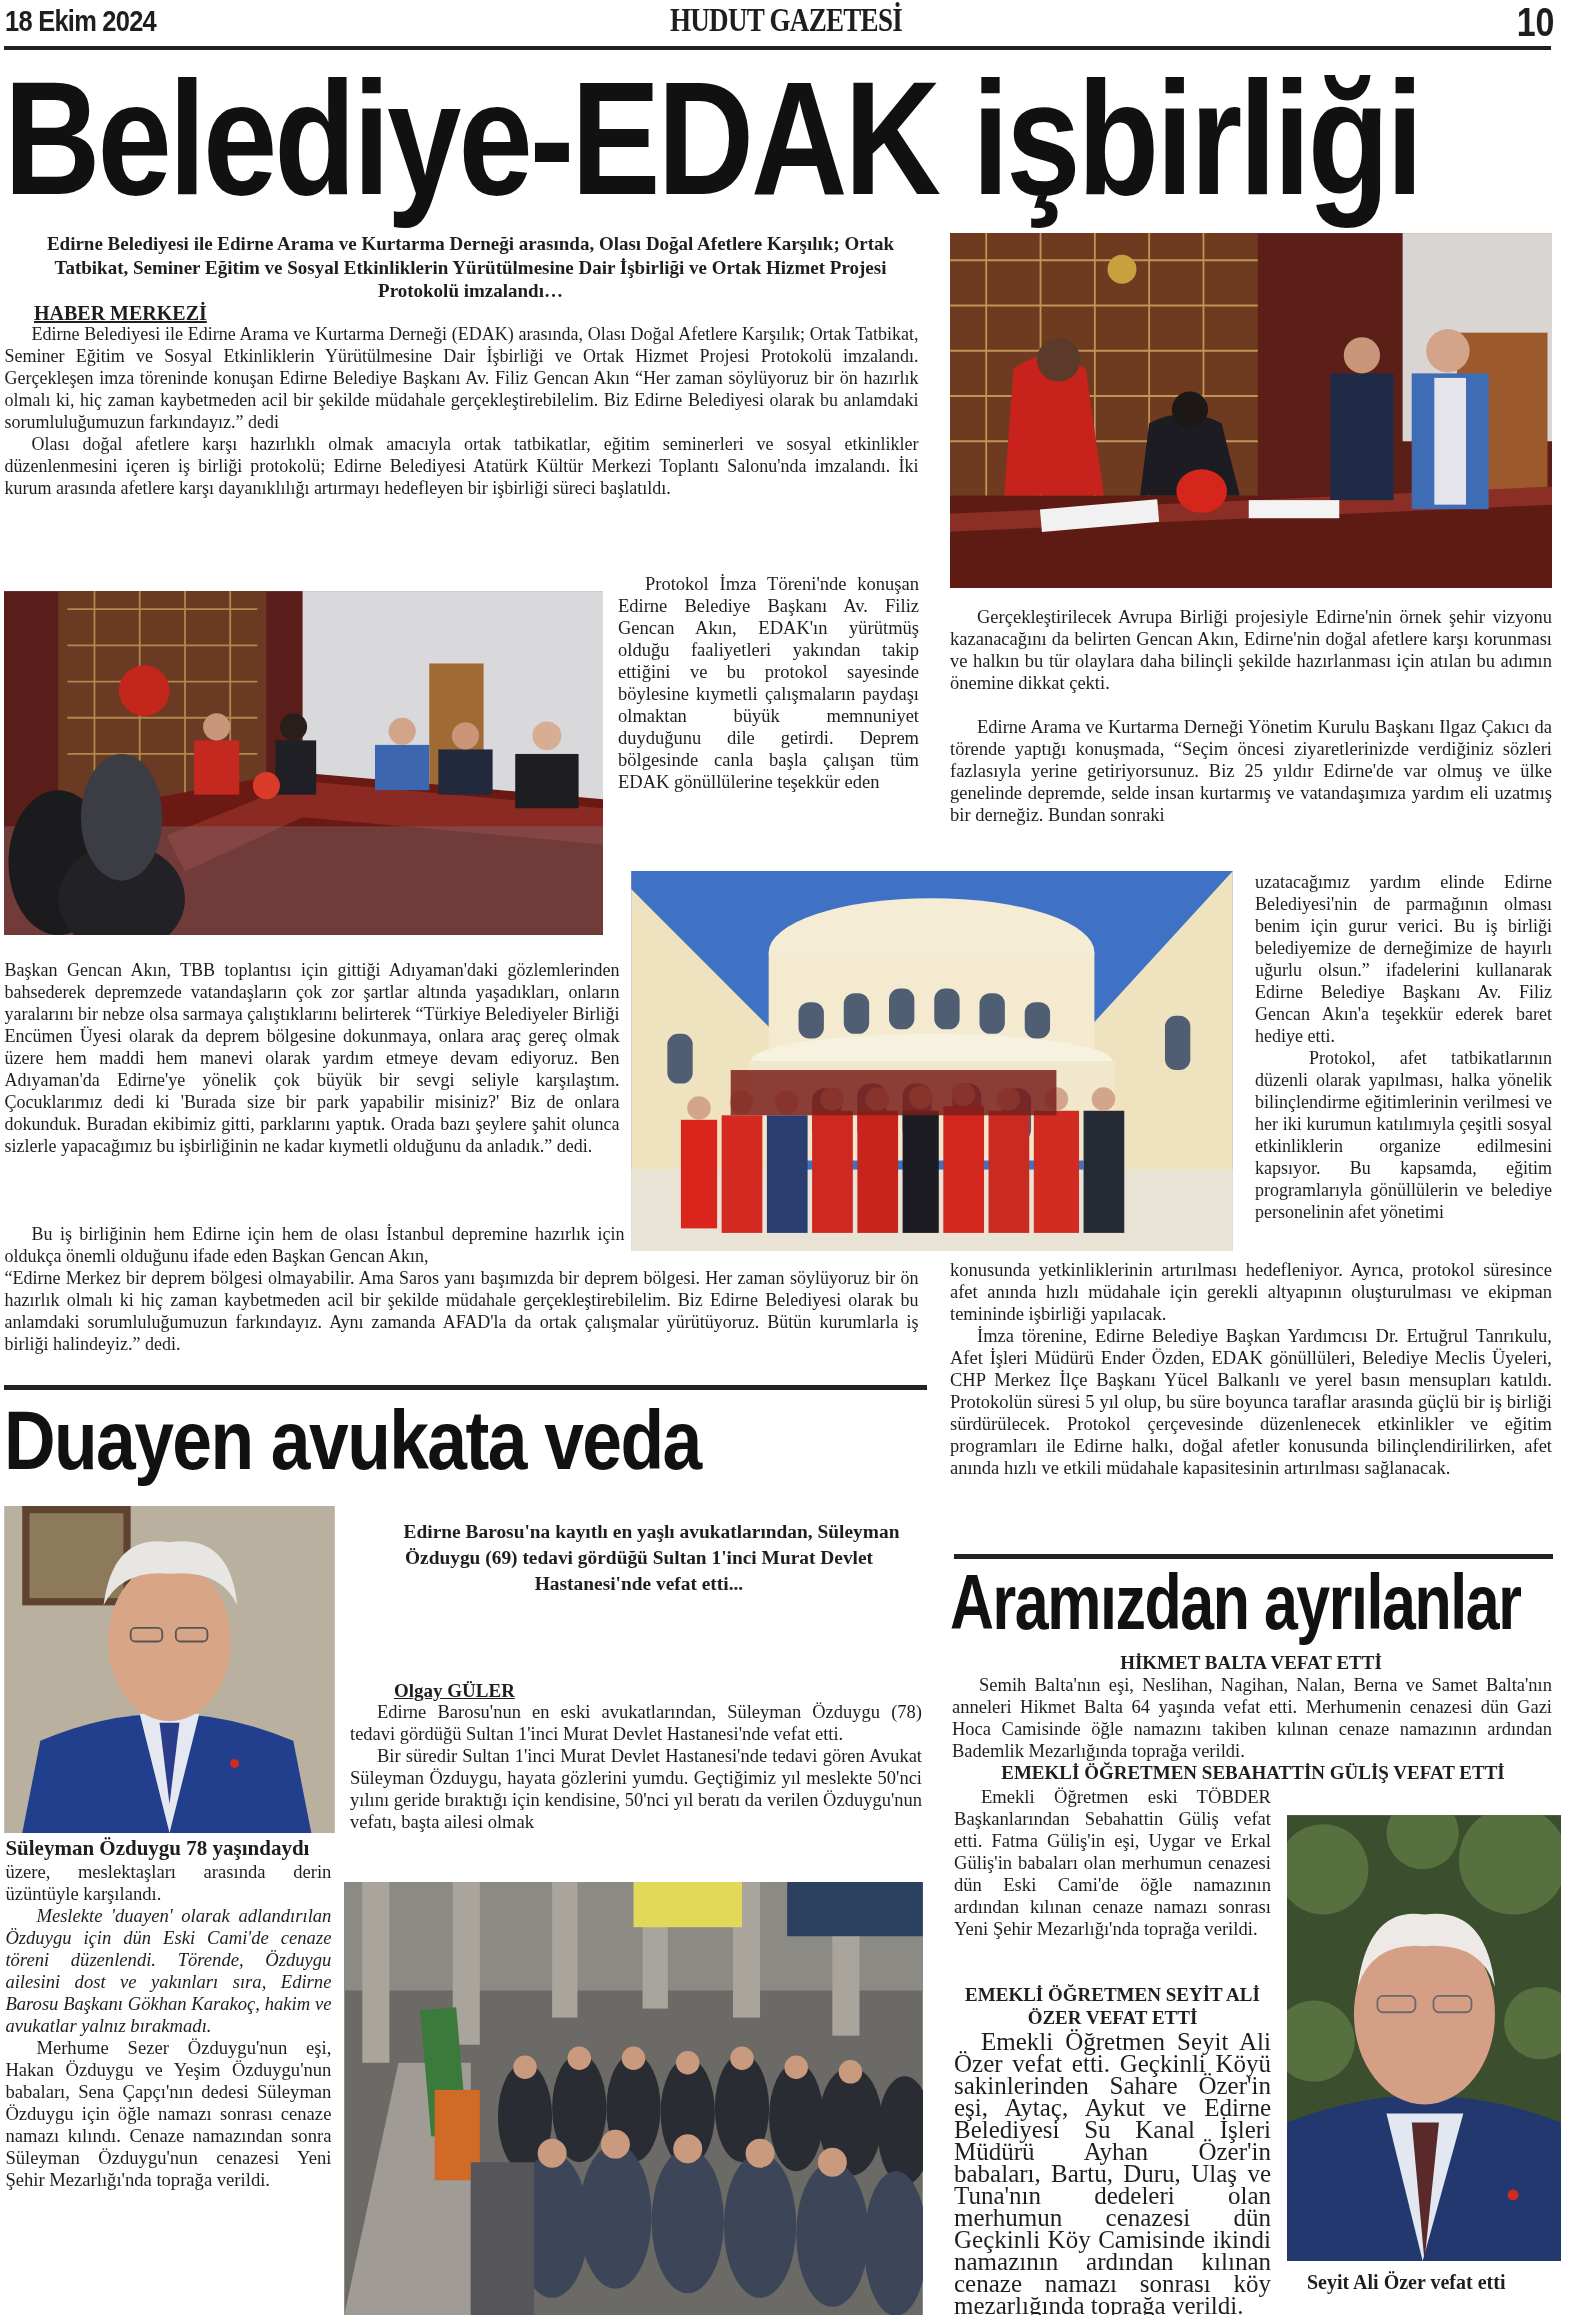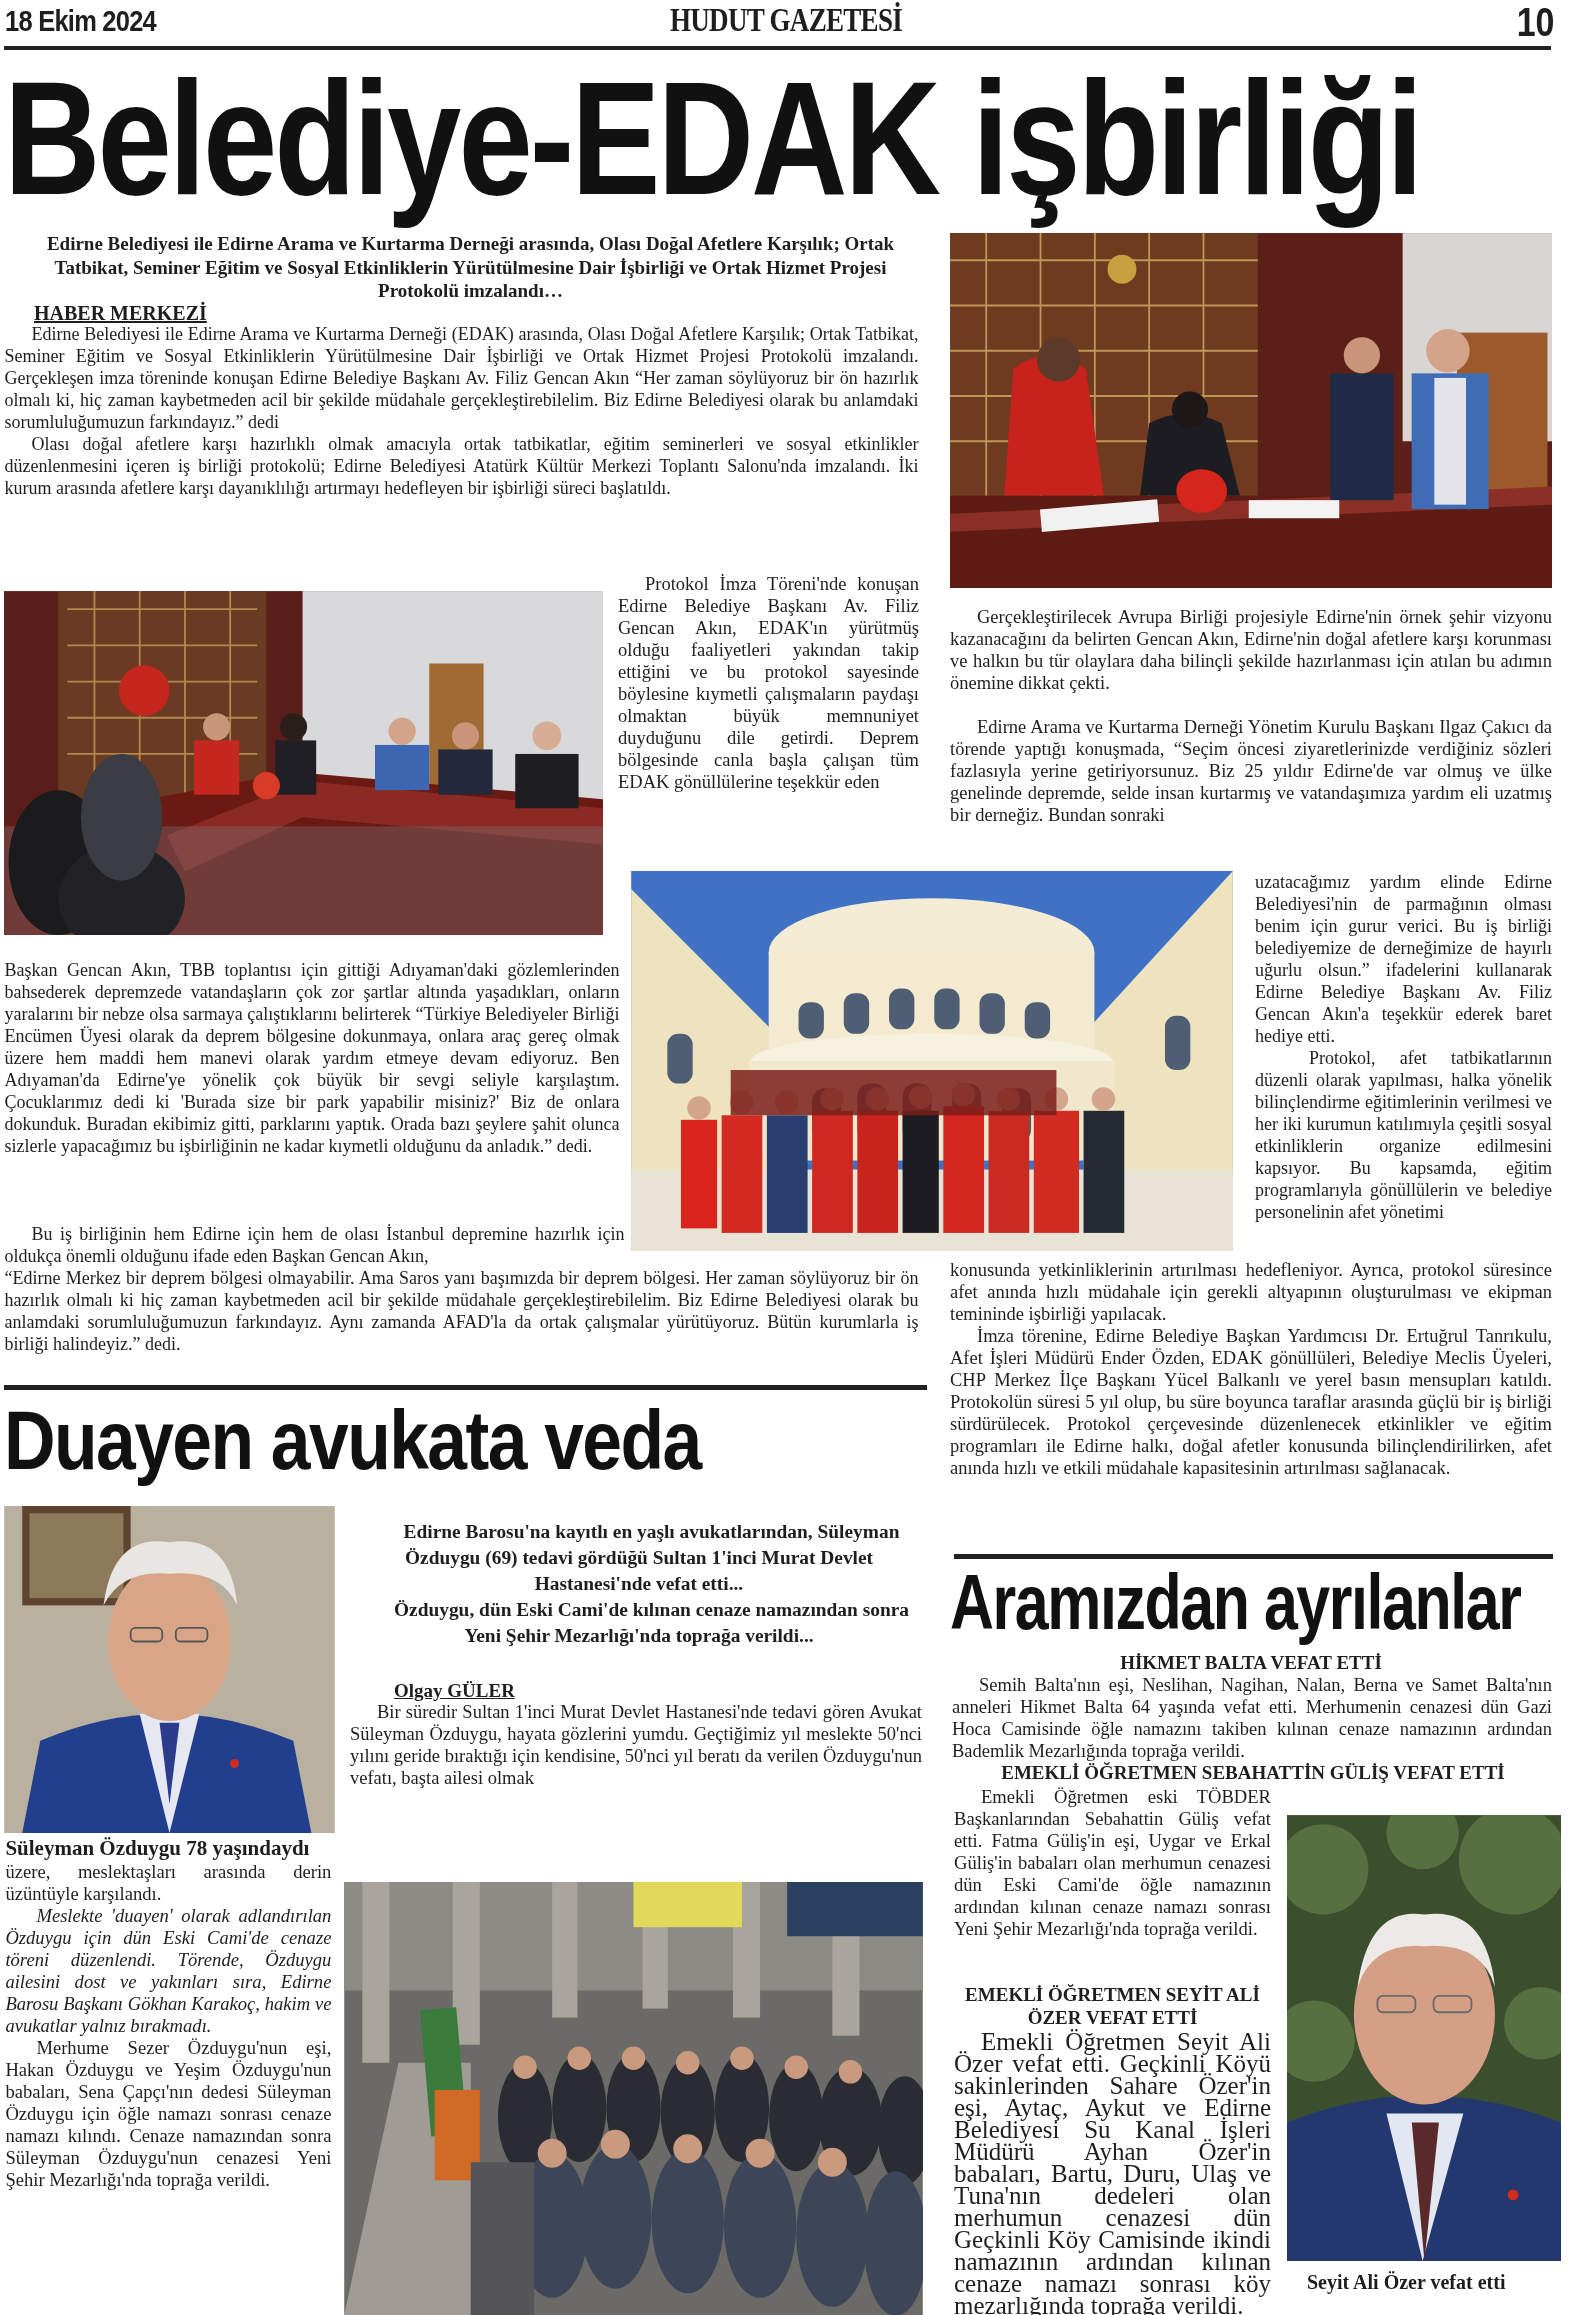--- a/index.html
+++ b/index.html
@@ -200,24 +200,24 @@
 <div class="abs cap" style="left:5.4px;top:1836px;">Süleyman Özduygu 78 yaşındaydı</div>
 
 <div class="abs body" style="left:5.4px;top:1861px;width:326px;font-size:18.6px;line-height:22px;">
   <p class="noind">üzere, meslektaşları arasında derin üzüntüyle karşılandı.</p>
   <p style="text-indent:31px;font-style:italic;">Meslekte 'duayen' olarak adlandırılan Özduygu için dün Eski Cami'de cenaze töreni düzenlendi. Törende, Özduygu ailesini dost ve yakınları sıra, Edirne Barosu Başkanı Gökhan Karakoç, hakim ve avukatlar yalnız bırakmadı.</p>
   <p style="text-indent:31px;">Merhume Sezer Özduygu'nun eşi, Hakan Özduygu ve Yeşim Özduygu'nun babaları, Sena Çapçı'nın dedesi Süleyman Özduygu için öğle namazı sonrası cenaze namazı kılındı. Cenaze namazından sonra Süleyman Özduygu'nun cenazesi Yeni Şehir Mezarlığı'nda toprağa verildi.</p>
 </div>
 
 <div class="abs sub" style="left:362px;top:1519px;width:554px;font-size:19.4px;line-height:26px;">
   <div style="text-indent:25px;">Edirne Barosu'na kayıtlı en yaşlı avukatlarından, Süleyman Özduygu (69) tedavi gördüğü Sultan 1'inci Murat Devlet Hastanesi'nde vefat etti...</div>
-  <div style="text-indent:25px;">Özduygu, dün Eski Cami'de kılınan cenaze namazından sonra Yeni Şehir Mezarlığı'nda toprağa verildi...</div>
 </div>
 <div class="abs byline" style="left:394px;top:1680px;font-size:19px;">Olgay GÜLER</div>
 <div class="abs body" style="left:350px;top:1701px;width:572px;font-size:18.5px;line-height:22px;">
+  <p>Edirne Barosu'nun en eski avukatlarından, Süleyman Özduygu (78) tedavi gördüğü Sultan 1'inci Murat Devlet Hastanesi'nde vefat etti.</p>
   <p>Bir süredir Sultan 1'inci Murat Devlet Hastanesi'nde tedavi gören Avukat Süleyman Özduygu, hayata gözlerini yumdu. Geçtiğimiz yıl meslekte 50'nci yılını geride bıraktığı için kendisine, 50'nci yıl beratı da verilen Özduygu'nun vefatı, başta ailesi olmak</p>
 </div>
 
 <div class="abs photo" style="left:344px;top:1882px;width:579px;height:433px;">
   <svg width="579" height="433" viewBox="0 0 640 479">
     <rect width="640" height="479" fill="#6b6a66"></rect>
     <rect x="0" y="0" width="640" height="120" fill="#8c8a84"></rect>
     <g fill="#a9a59c">
         <rect x="20" y="0" width="30" height="200"></rect>
         <rect x="120" y="0" width="30" height="180"></rect>

